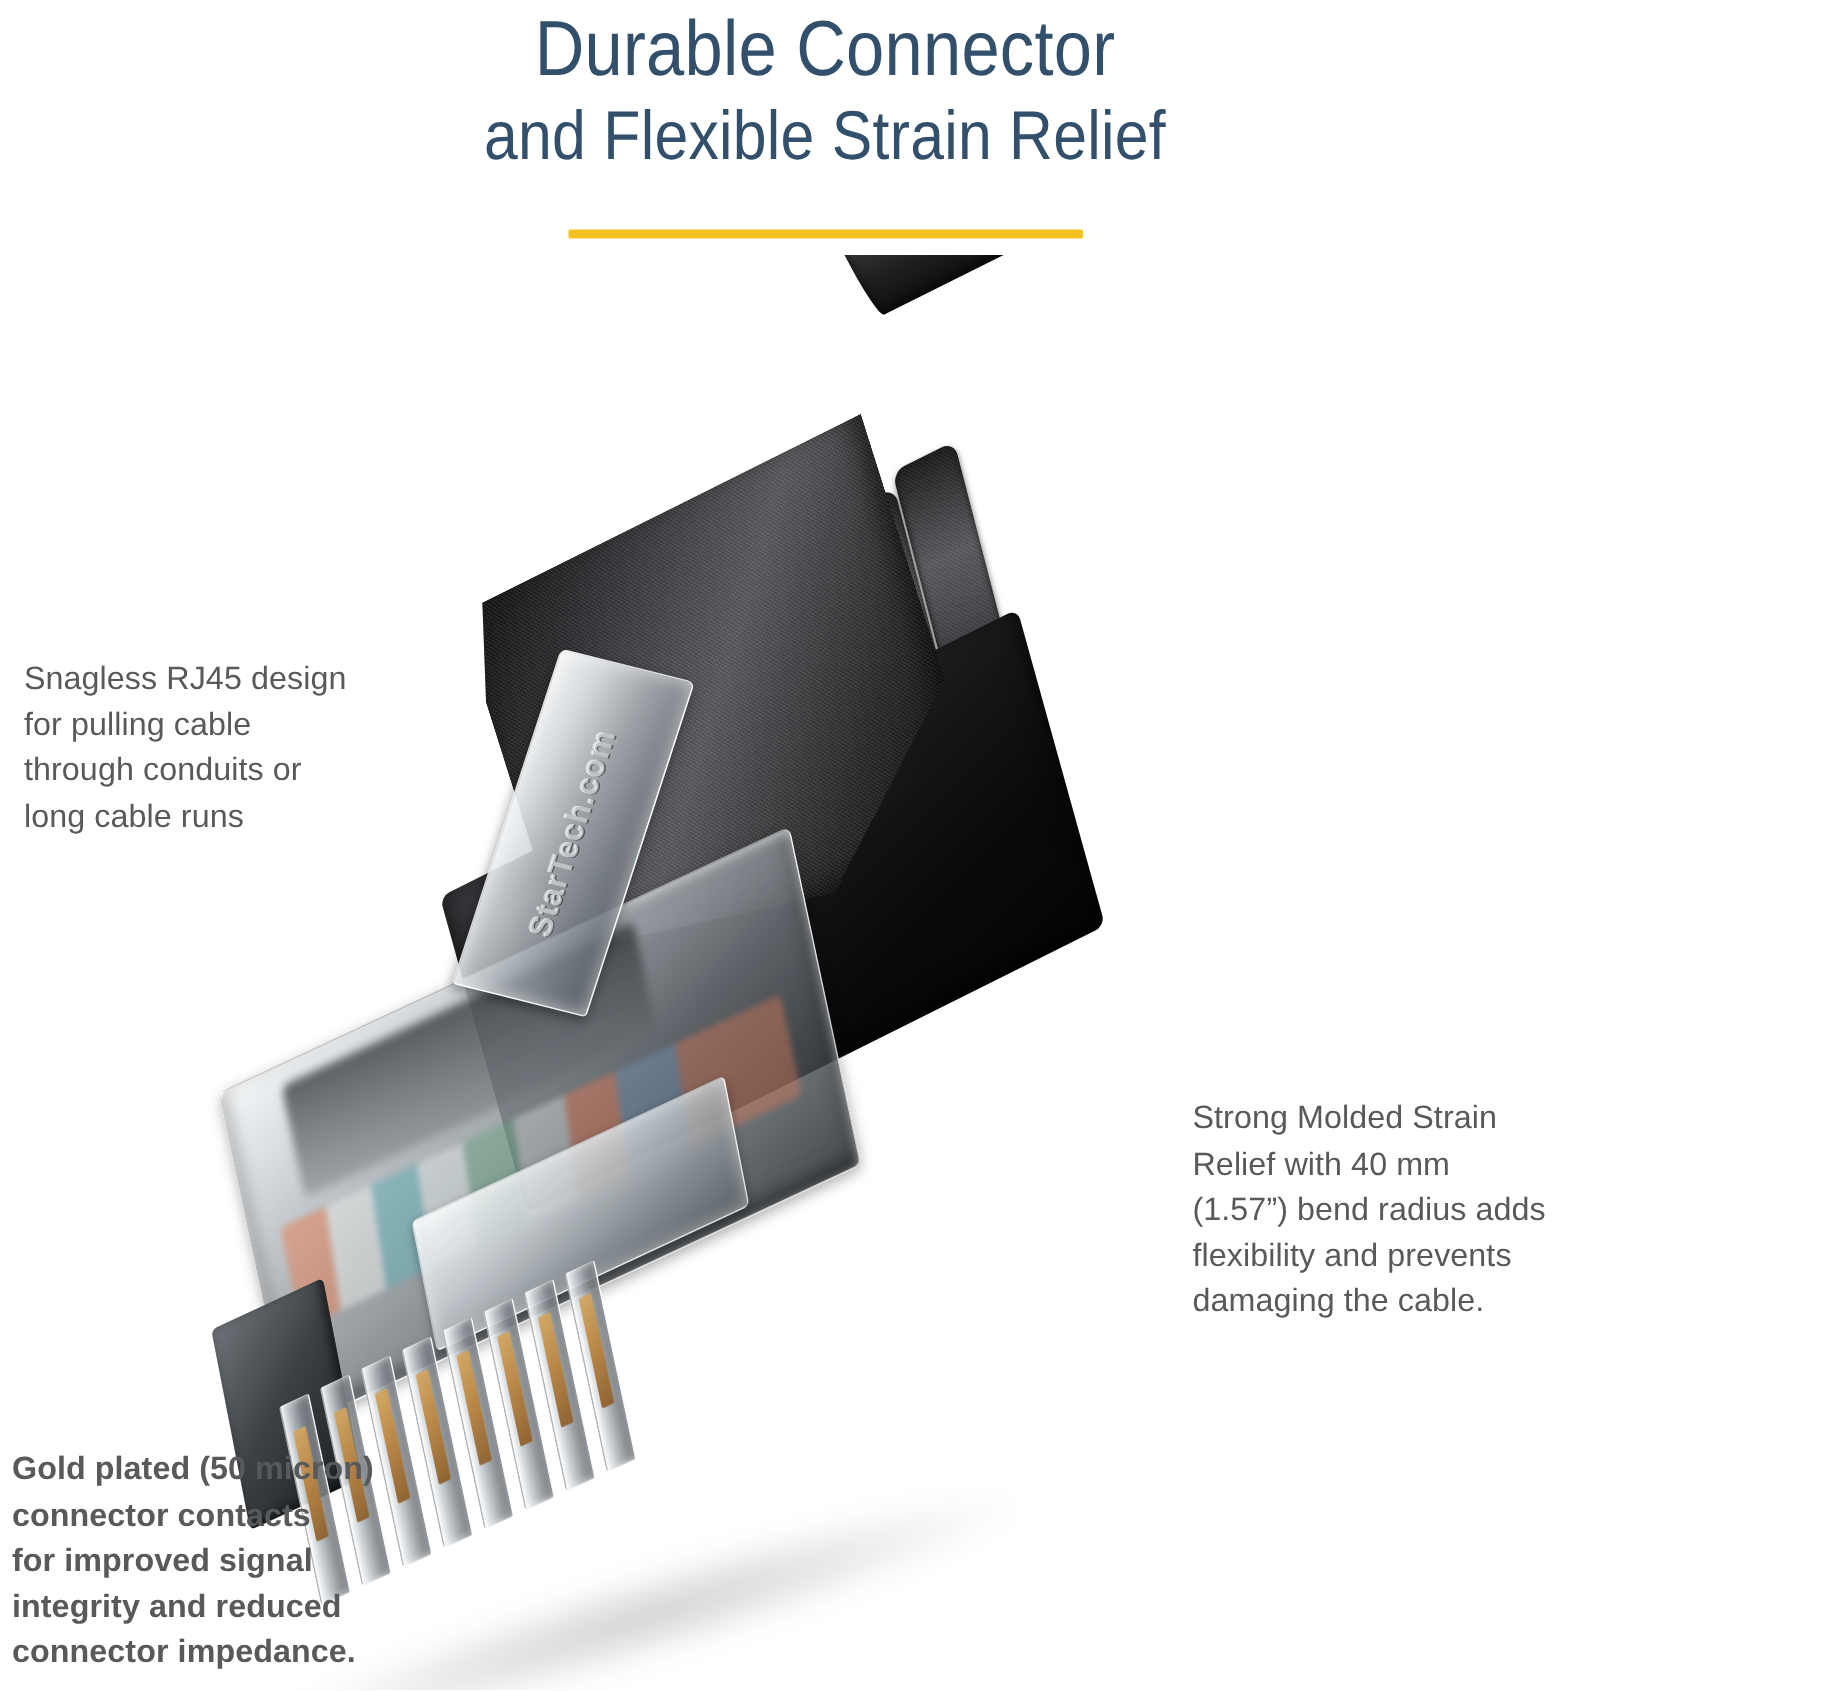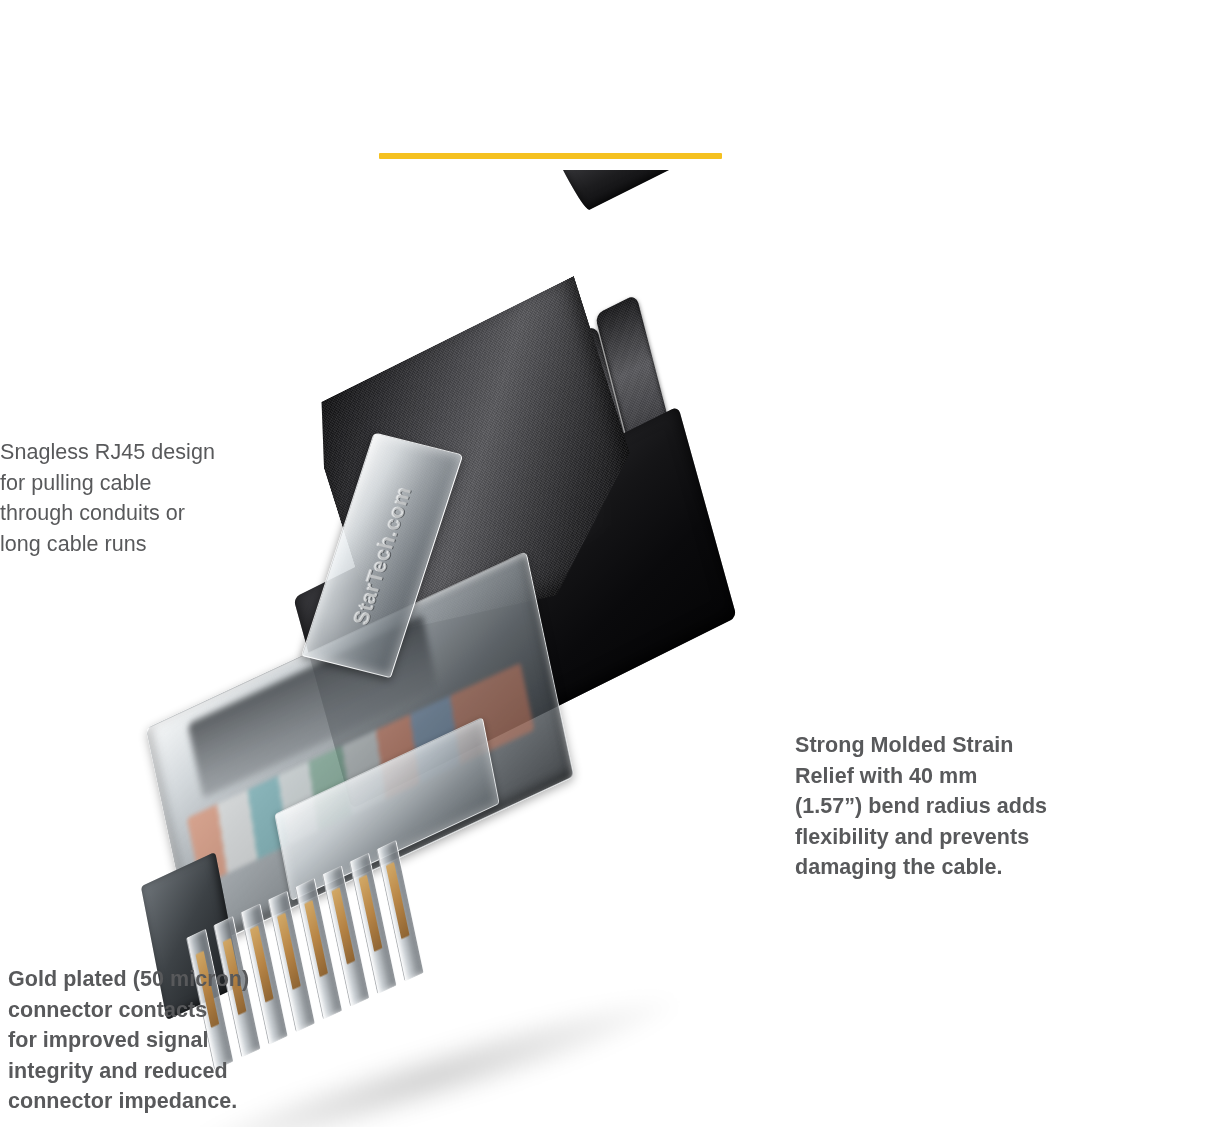--- a/index.html
+++ b/index.html
@@ -50,22 +50,22 @@
   
   .caption{
     position:absolute;
     color:#58595b;
     font-size:21.5px;
     line-height:30.5px;
     font-weight:400;
     letter-spacing:.05px;
     white-space:pre-line;
   }
-  #caption-snagless { left:0;   top:437px; width:265px; }
-  #caption-strain   { left:795px; top:730px; width:260px;font-weight:bold; }
+  #caption-snagless { left:16px;   top:437px; width:265px; }
+  #caption-strain   { left:795px; top:730px; width:260px; }
   #caption-gold     { left:8px;   top:964px; width:290px;font-weight:bold; }
 
   
   #photo{
     position:absolute;
     left:0; top:170px;
     width:1214px; height:957px;
     overflow:hidden;
   }
 
@@ -343,20 +343,24 @@
     transform:rotate(-17deg);
     background:radial-gradient(ellipse at center, rgba(0,0,0,.19), rgba(0,0,0,0) 72%);
     filter:blur(9px);
   }
 </style>
 </head>
 <body>
 
 <div id="page">
 
+  <div id="heading">
+    <div class="title-line" id="title-1">Durable Connector</div>
+    <div class="title-line" id="title-2">and Flexible Strain Relief</div>
+  </div>
 
   <div id="divider"></div>
 
   <div id="photo">
 
     <div class="cable"></div>
 
     <div id="strain-relief">
       <div class="rib" style="left:244px; top:6px;  width:46px; height:196px; transform:skewX(-12deg);"></div>
       <div class="rib" style="left:196px; top:16px; width:44px; height:200px; transform:skewX(-12deg);"></div>

